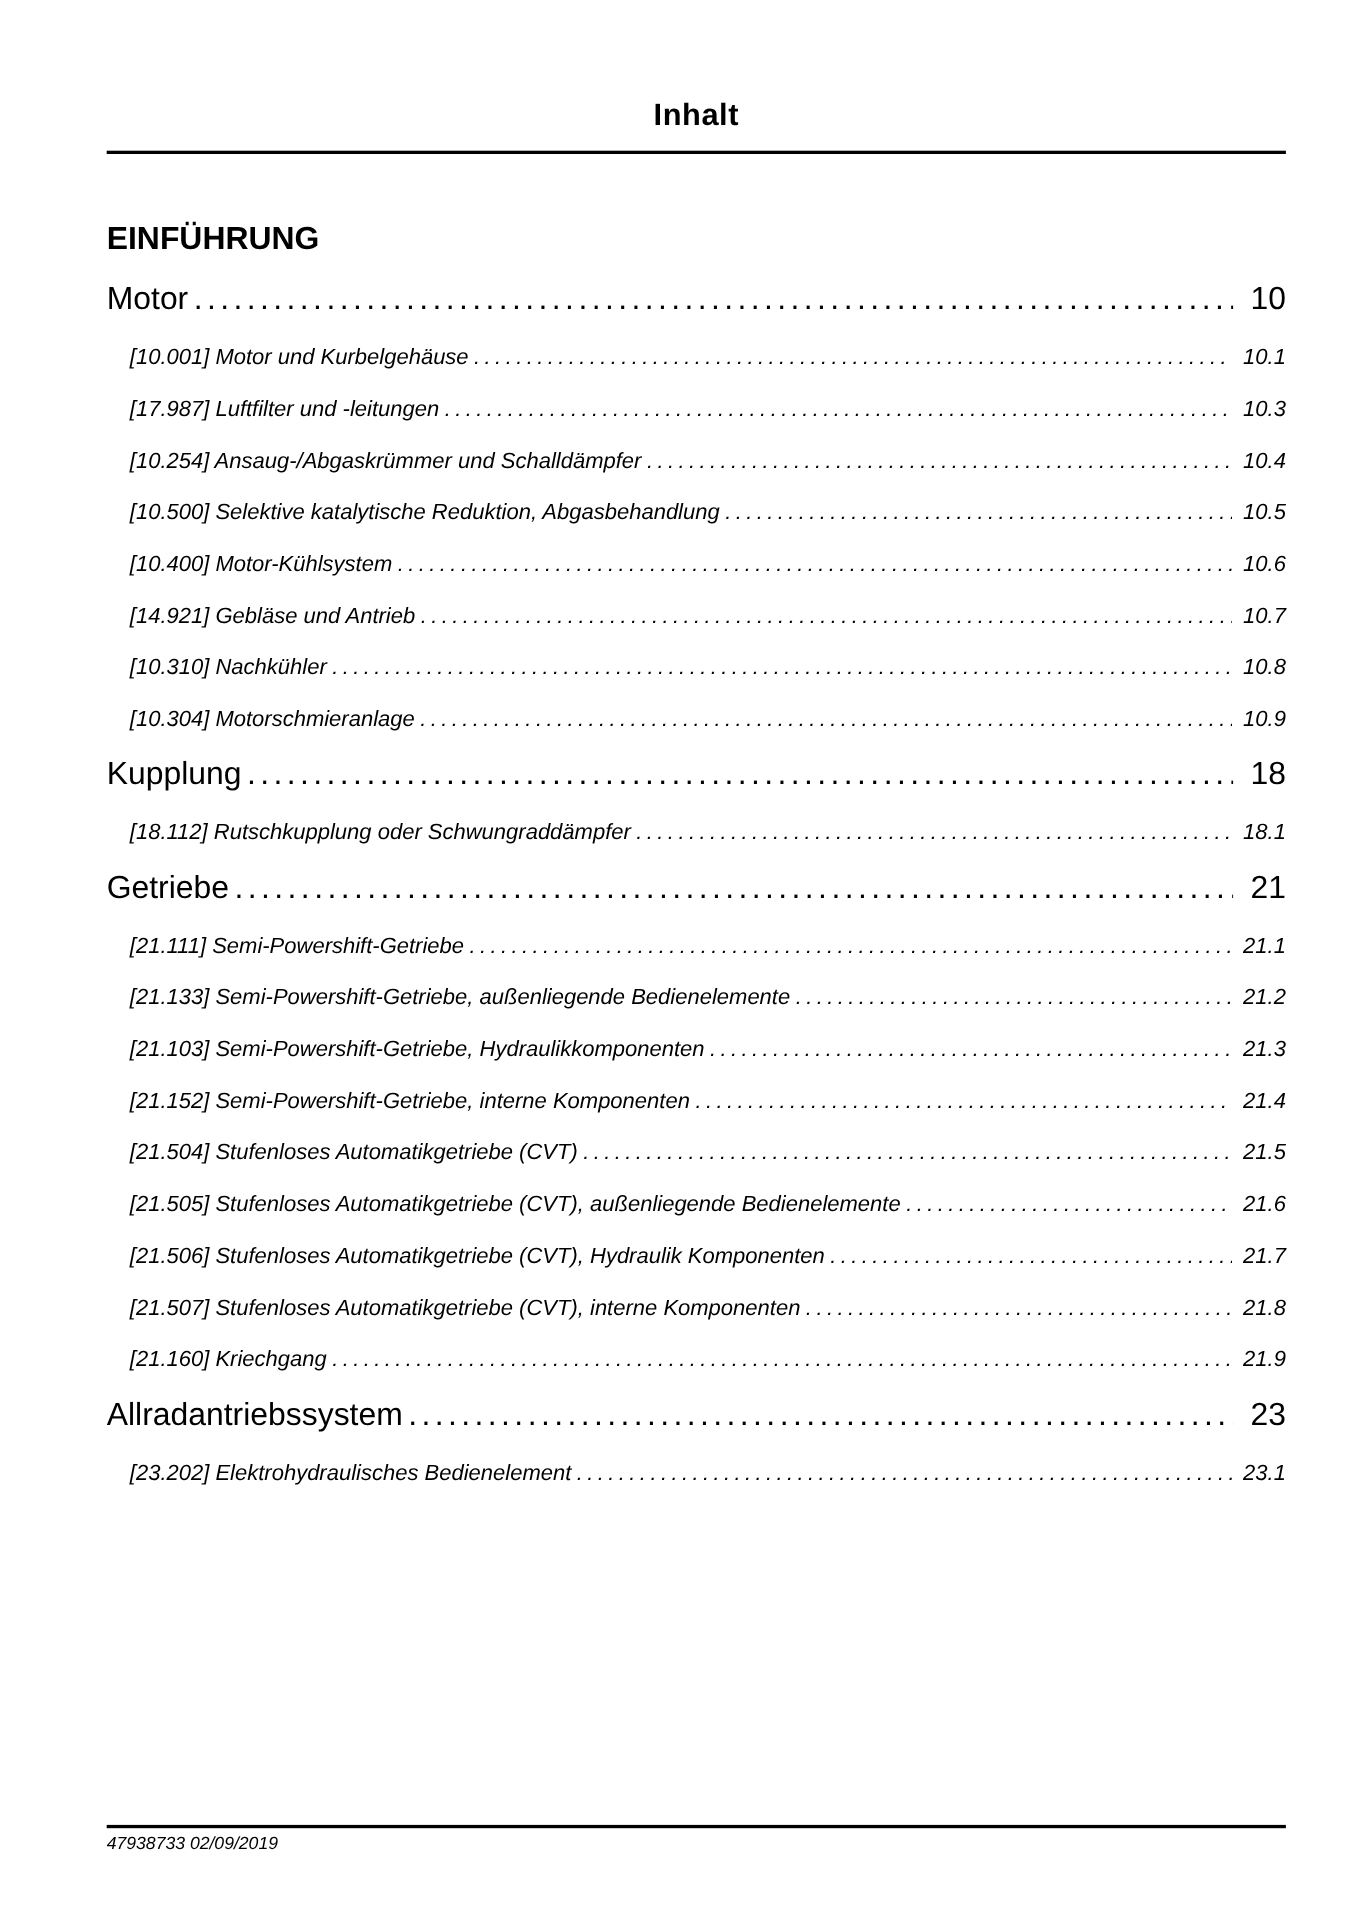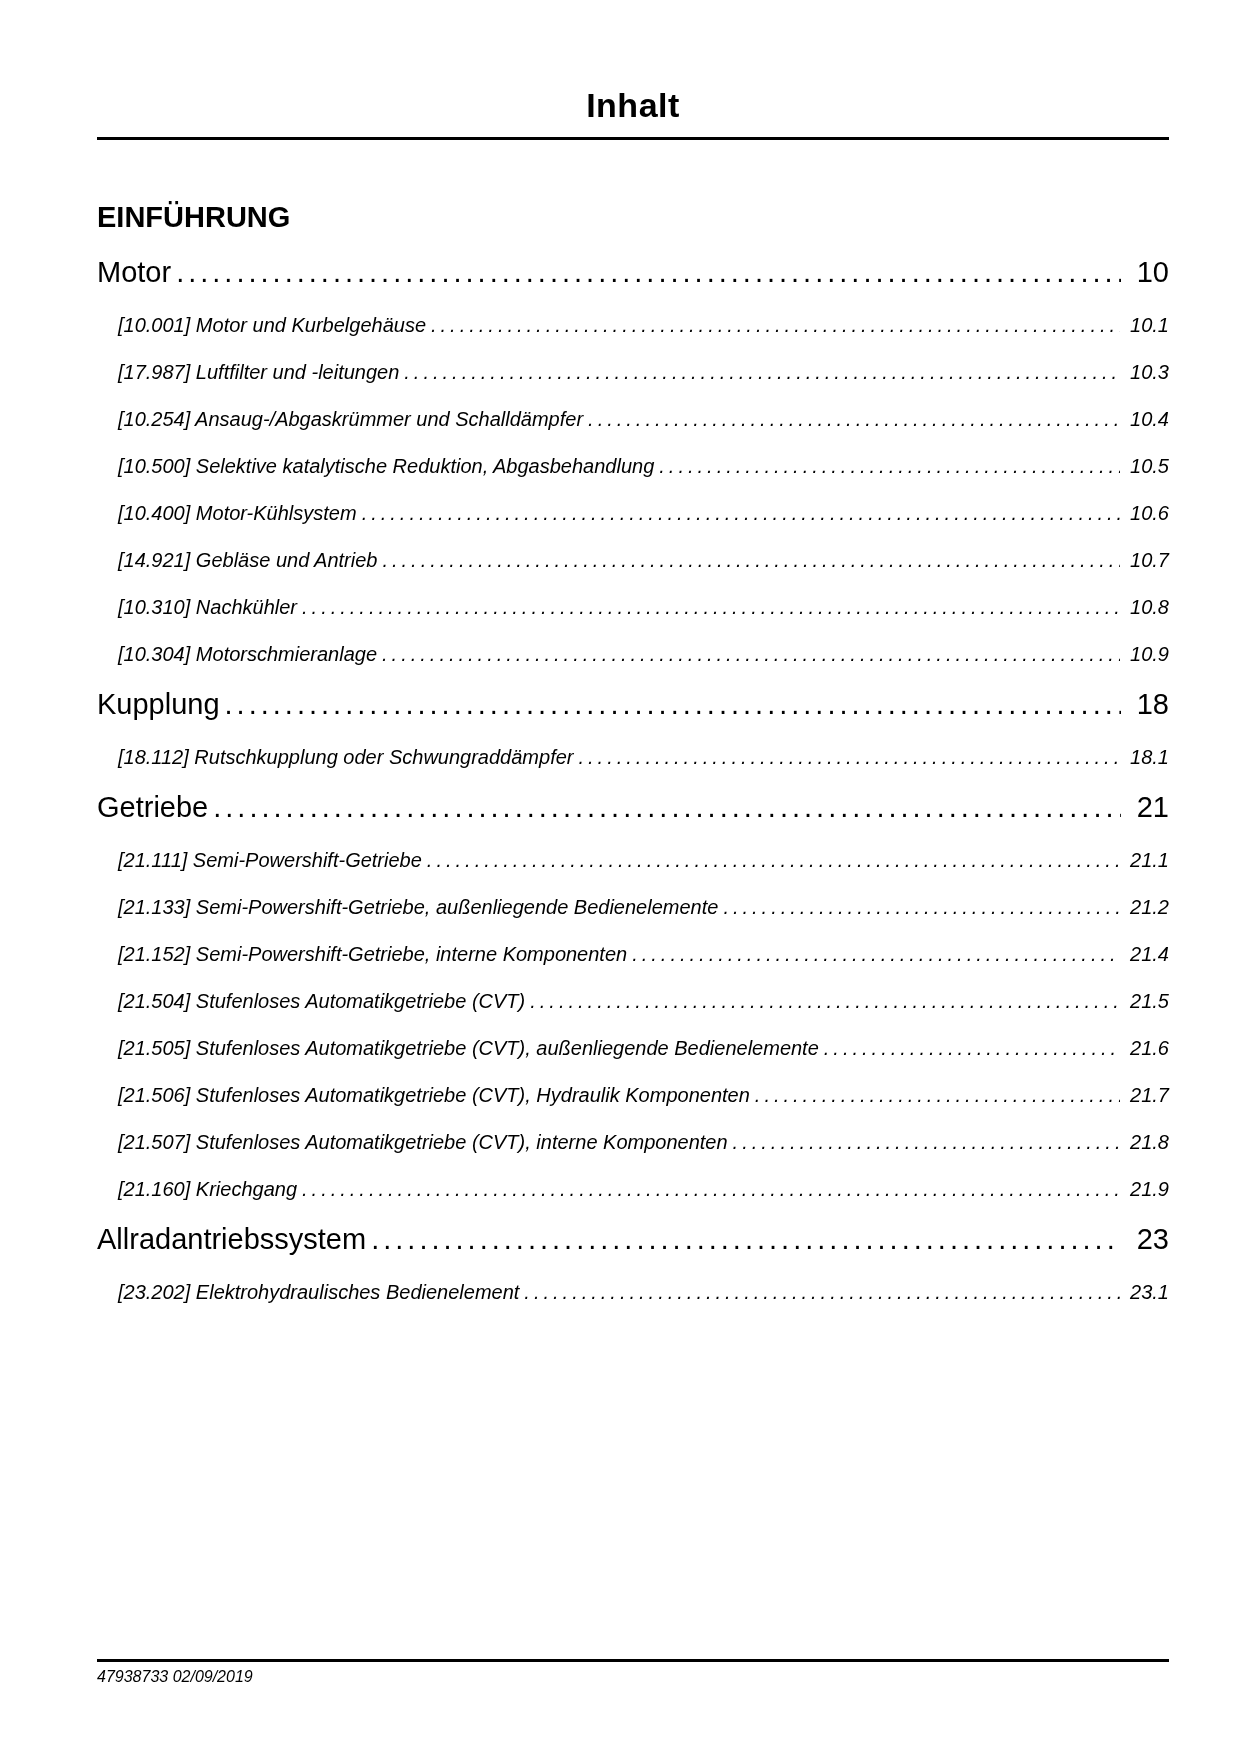--- a/index.html
+++ b/index.html
@@ -18,21 +18,21 @@
   .page {
     position: absolute;
     left: 97px;
     right: 72px;
     top: 0;
     bottom: 0;
   }
   .title {
     margin: 85px 0 0 0;
     text-align: center;
-    font-size: 34px;
+    font-size: 28px;
     line-height: 40px;
     font-weight: bold;
     letter-spacing: 0.5px;
   }
   .title-rule {
     margin-top: 12px;
     border-bottom: 3px solid #000000;
     height: 0;
   }
   .toc-heading {
@@ -174,20 +174,25 @@
     <span class="toc-label">[21.111] Semi-Powershift-Getriebe</span>
     <span class="toc-dots"></span>
     <span class="toc-page">21.1</span>
   </div>
       <div class="toc-row row-l2">
     <span class="toc-label">[21.133] Semi-Powershift-Getriebe, außenliegende Bedienelemente</span>
     <span class="toc-dots"></span>
     <span class="toc-page">21.2</span>
   </div>
       <div class="toc-row row-l2">
+    <span class="toc-label">[21.103] Semi-Powershift-Getriebe, Hydraulikkomponenten</span>
+    <span class="toc-dots"></span>
+    <span class="toc-page">21.3</span>
+  </div>
+      <div class="toc-row row-l2">
     <span class="toc-label">[21.152] Semi-Powershift-Getriebe, interne Komponenten</span>
     <span class="toc-dots"></span>
     <span class="toc-page">21.4</span>
   </div>
       <div class="toc-row row-l2">
     <span class="toc-label">[21.504] Stufenloses Automatikgetriebe (CVT)</span>
     <span class="toc-dots"></span>
     <span class="toc-page">21.5</span>
   </div>
       <div class="toc-row row-l2">

